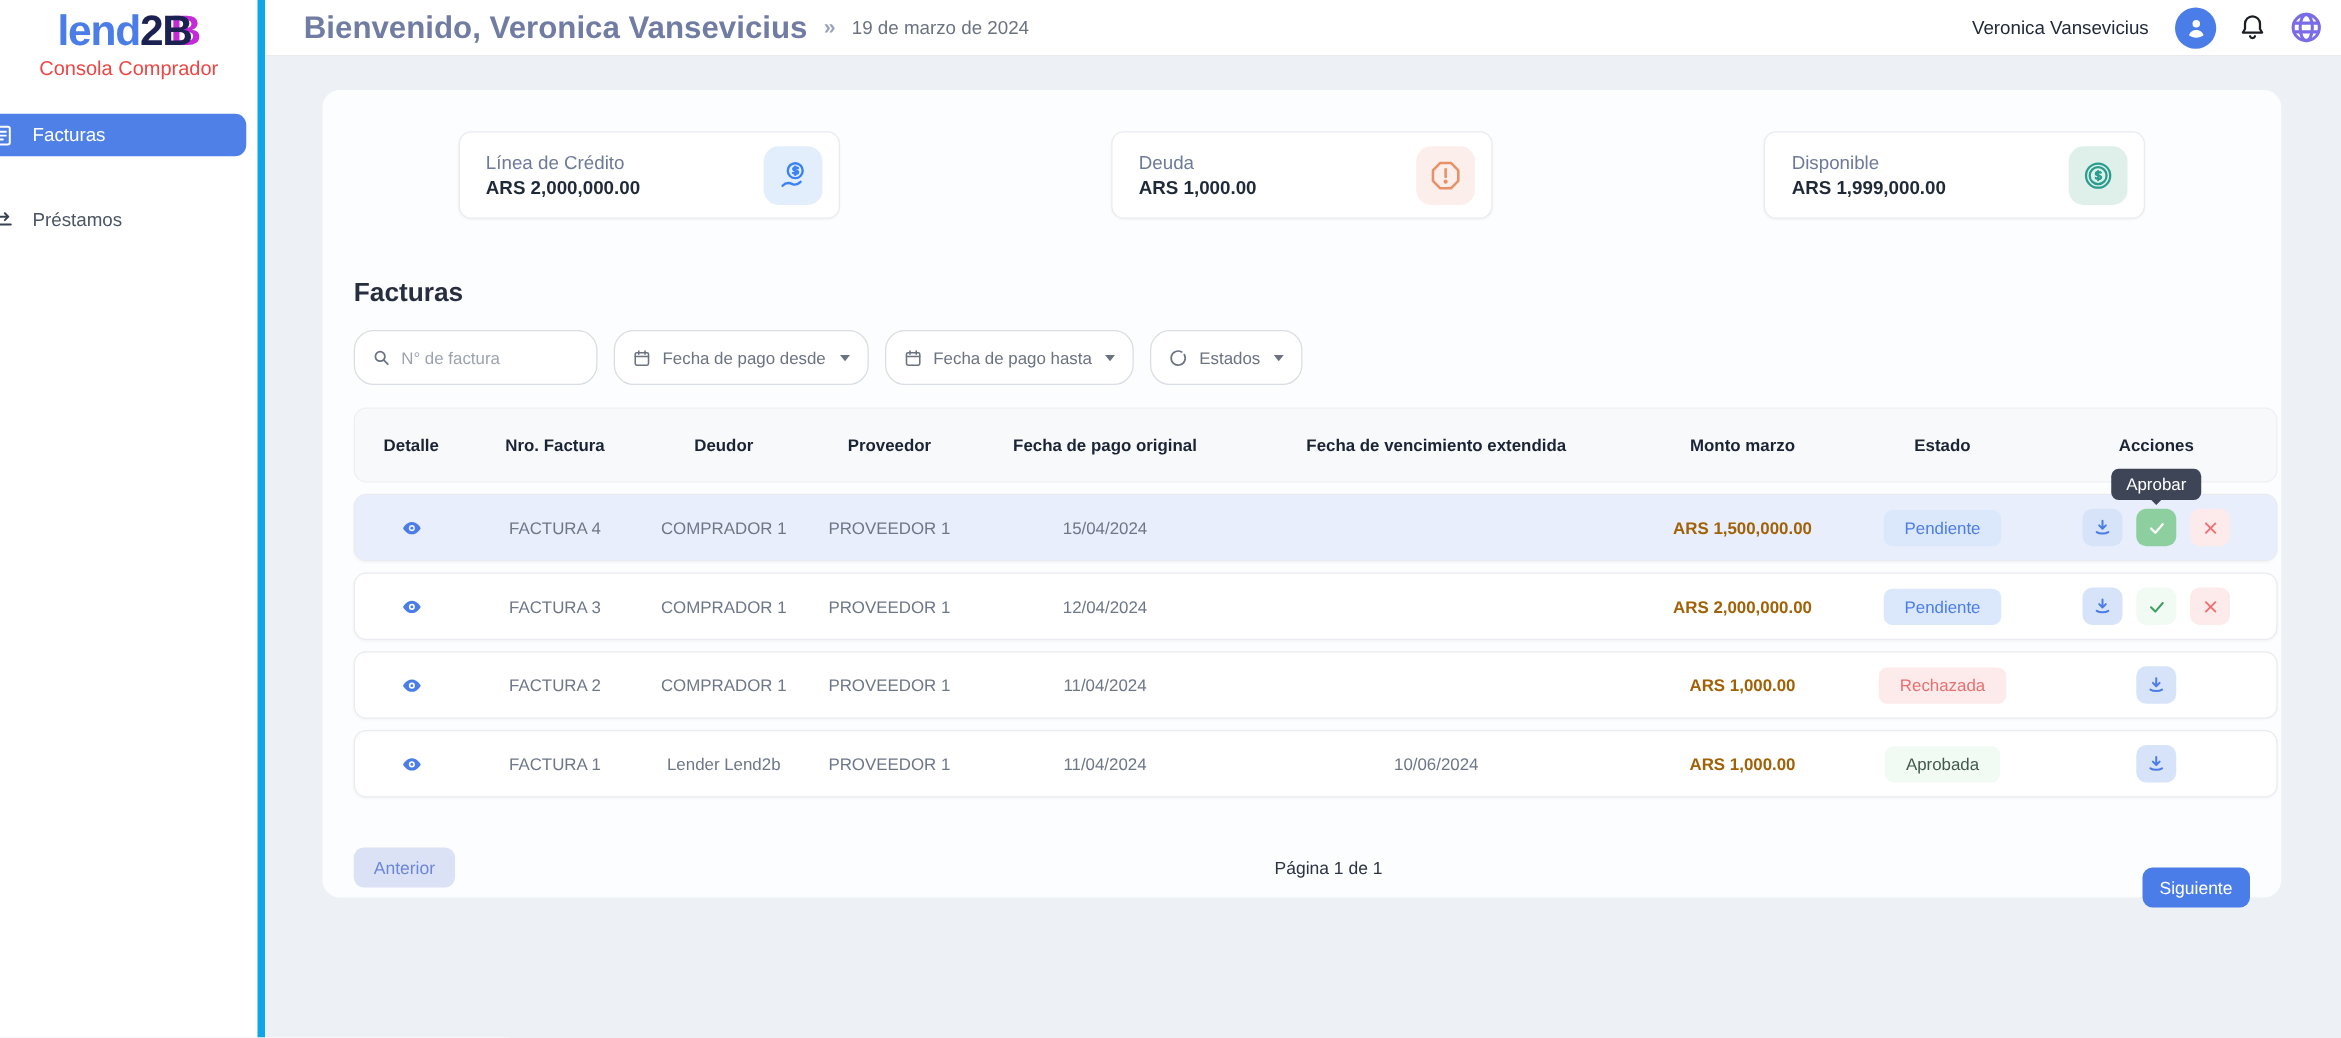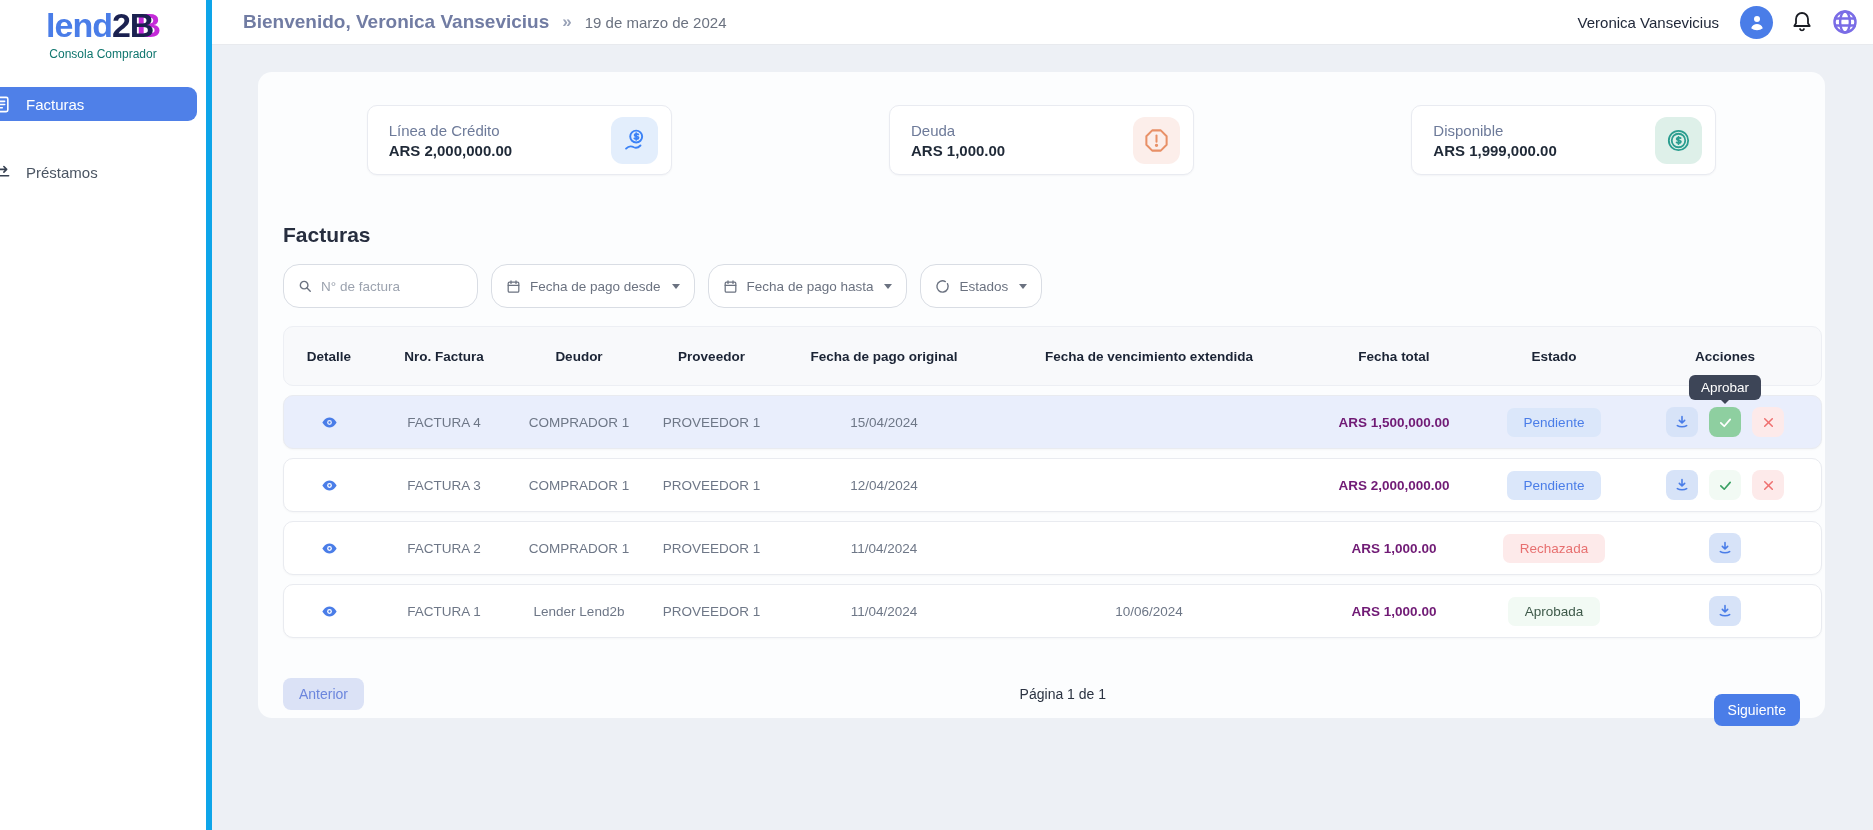--- a/index.html
+++ b/index.html
@@ -16,42 +16,42 @@
   .sidebar {
     position:absolute; left:0; top:0; width:212px; height:830px;
     background:#ffffff; border-right:6px solid #0ea5e9; z-index:5;
     overflow:hidden;
   }
   .logo-wrap { text-align:center; padding-top:6px; }
   .logo { font-size:34px; font-weight:700; letter-spacing:-1px; white-space:nowrap; }
   .logo .l1 { color:#4a7de8; }
   .logo .l2 { color:#1b2150; position:relative; z-index:2; }
   .logo .lg { color:#c42ad8; position:relative; z-index:1; margin-left:-17px; }
-  .logo-sub { font-size:12px; color:#0f766e; margin-top:2px; }
+  .logo-sub { font-size:16px; color:#ef4444; margin-top:2px; }
   .nav { margin-top:26px; }
   .nav-item {
     display:flex; align-items:center; gap:15px;
     margin-left:-9px; width:206px; height:34px;
     border-radius:9px; padding-left:1px;
     font-size:15px; cursor:pointer;
   }
   .nav-item + .nav-item { margin-top:34px; }
   .nav-item.active { background:#4f80e8; color:#ffffff; font-weight:500; }
   .nav-item.idle { color:#4b5563; }
   .nav-ico { width:19px; height:19px; flex:0 0 19px; }
 
   
   .topbar {
     position:absolute; left:212px; top:0; right:0; height:45px;
     background:#ffffff; border-bottom:1px solid #e8eaee;
     display:flex; align-items:center; justify-content:space-between;
     padding:0 14px 0 31px; z-index:4;
   }
   .tb-left { display:flex; align-items:center; gap:13px; }
-  .tb-welcome { font-size:19px; font-weight:700; color:#717ca3; }
+  .tb-welcome { font-size:25px; font-weight:700; color:#717ca3; }
   .tb-sep { font-size:17px; color:#9aa3b8; font-weight:700; }
   .tb-date { font-size:15px; color:#6b7280; }
   .tb-right { display:flex; align-items:center; gap:17px; }
   .tb-user { font-size:15px; color:#21293a; margin-right:4px; }
   .avatar {
     width:33px; height:33px; border-radius:50%; background:#4a7de8;
     display:flex; align-items:center; justify-content:center; cursor:pointer;
   }
 
   
@@ -106,21 +106,21 @@
   }
   .th { font-size:13.5px; font-weight:700; color:#1b2435; text-align:center; }
   .trow {
     display:grid; grid-template-columns:var(--cols);
     background:#ffffff; border:1px solid #e9ebf0; border-radius:10px;
     height:54px; align-items:center; margin-top:9px;
     box-shadow:0 1px 2px rgba(16,24,40,.03);
   }
   .trow.hl { background:#e9eefc; }
   .td { font-size:13.5px; color:#6e7787; text-align:center; }
-  .td.money { font-weight:700; color:#701a75; }
+  .td.money { font-weight:700; color:#a16207; }
   .eye-btn { background:none; border:none; cursor:pointer; margin:0 auto; display:block; padding:3px; }
 
   .badge {
     display:inline-block; font-size:13.5px; padding:7px 17px; border-radius:7px;
   }
   .b-pendiente { background:#dbe7fa; color:#4a7de8; }
   .b-rechazada { background:#fdeaea; color:#e77070; }
   .b-aprobada  { background:#f2faf4; color:#3f5a4a; }
 
   .acts { display:flex; align-items:center; justify-content:center; gap:11px; }
@@ -311,21 +311,21 @@
   </div>
 
   <div class="table">
     <div class="thead">
       <div class="th">Detalle</div>
       <div class="th">Nro. Factura</div>
       <div class="th">Deudor</div>
       <div class="th">Proveedor</div>
       <div class="th">Fecha de pago original</div>
       <div class="th">Fecha de vencimiento extendida</div>
-      <div class="th">Fecha total</div>
+      <div class="th">Monto marzo</div>
       <div class="th">Estado</div>
       <div class="th">Acciones</div>
     </div>
 
     <div class="trow hl">
       <div class="td">
           <button class="eye-btn">
         <svg width="17" height="17" viewBox="0 0 24 24">
           <path d="M12 5C5.5 5 2 12 2 12s3.5 7 10 7 10-7 10-7-3.5-7-10-7z" fill="#4a7de8"></path>
           <circle cx="12" cy="12" r="3.4" fill="#e9eefc"></circle>

